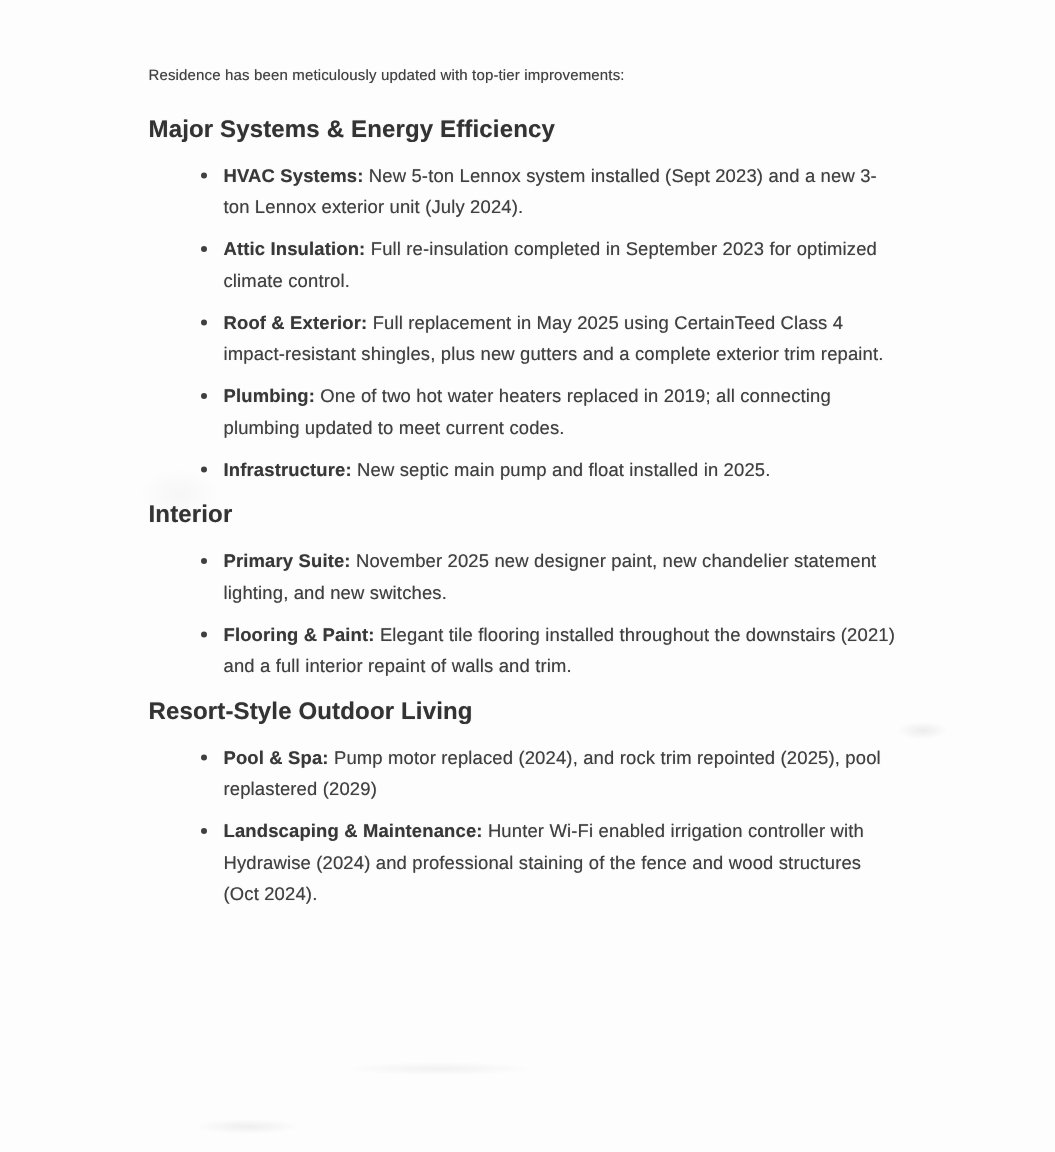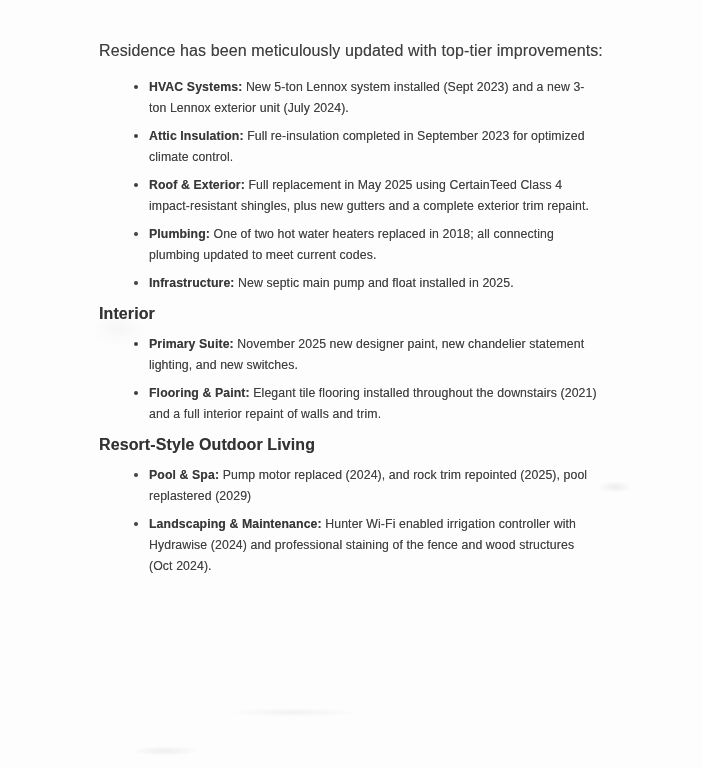--- a/index.html
+++ b/index.html
@@ -16,21 +16,21 @@
     overflow:hidden;
     position:relative;
   }
   .page{
     position:absolute;
     inset:0;
     padding:40px 94px 0 99px;
     text-shadow:0 0 0.5px rgba(64,64,64,0.55);
   }
   .intro{
-    font-size:16px;
+    font-size:10px;
     line-height:21px;
     margin:0 0 16px 0;
     letter-spacing:0.1px;
   }
   .section-title{
     font-size:16px;
     line-height:20px;
     font-weight:bold;
     color:var(--heading);
     margin:0 0 5px 0;
@@ -74,40 +74,41 @@
   .smudge-4{left:92px;top:312px;width:55px;height:34px;background:radial-gradient(ellipse at center, rgba(90,90,90,0.04), rgba(90,90,90,0) 70%);}
 </style>
 </head>
 <body>
 
 <div class="page">
 
   <p class="intro">Residence has been meticulously updated with top-tier improvements:</p>
 
   <section>
+    <h2 class="section-title">Major Systems &amp; Energy Efficiency</h2>
     <ul class="bullet-list">
       <li class="bullet-item">
         <span class="dot"></span>
         <span class="label">HVAC Systems:</span>
         <span class="text">New 5-ton Lennox system installed (Sept 2023) and a new 3-ton Lennox exterior unit (July 2024).</span>
       </li>
       <li class="bullet-item">
         <span class="dot"></span>
         <span class="label">Attic Insulation:</span>
         <span class="text">Full re-insulation completed in September 2023 for optimized climate control.</span>
       </li>
       <li class="bullet-item">
         <span class="dot"></span>
         <span class="label">Roof &amp; Exterior:</span>
         <span class="text">Full replacement in May 2025 using CertainTeed Class 4 impact-resistant shingles, plus new gutters and a complete exterior trim repaint.</span>
       </li>
       <li class="bullet-item">
         <span class="dot"></span>
         <span class="label">Plumbing:</span>
-        <span class="text">One of two hot water heaters replaced in 2018; all connecting plumbing updated to meet current codes.</span>
+        <span class="text">One of two hot water heaters replaced in 2019; all connecting plumbing updated to meet current codes.</span>
       </li>
       <li class="bullet-item">
         <span class="dot"></span>
         <span class="label">Infrastructure:</span>
         <span class="text">New septic main pump and float installed in 2025.</span>
       </li>
     </ul>
   </section>
 
   <section>

